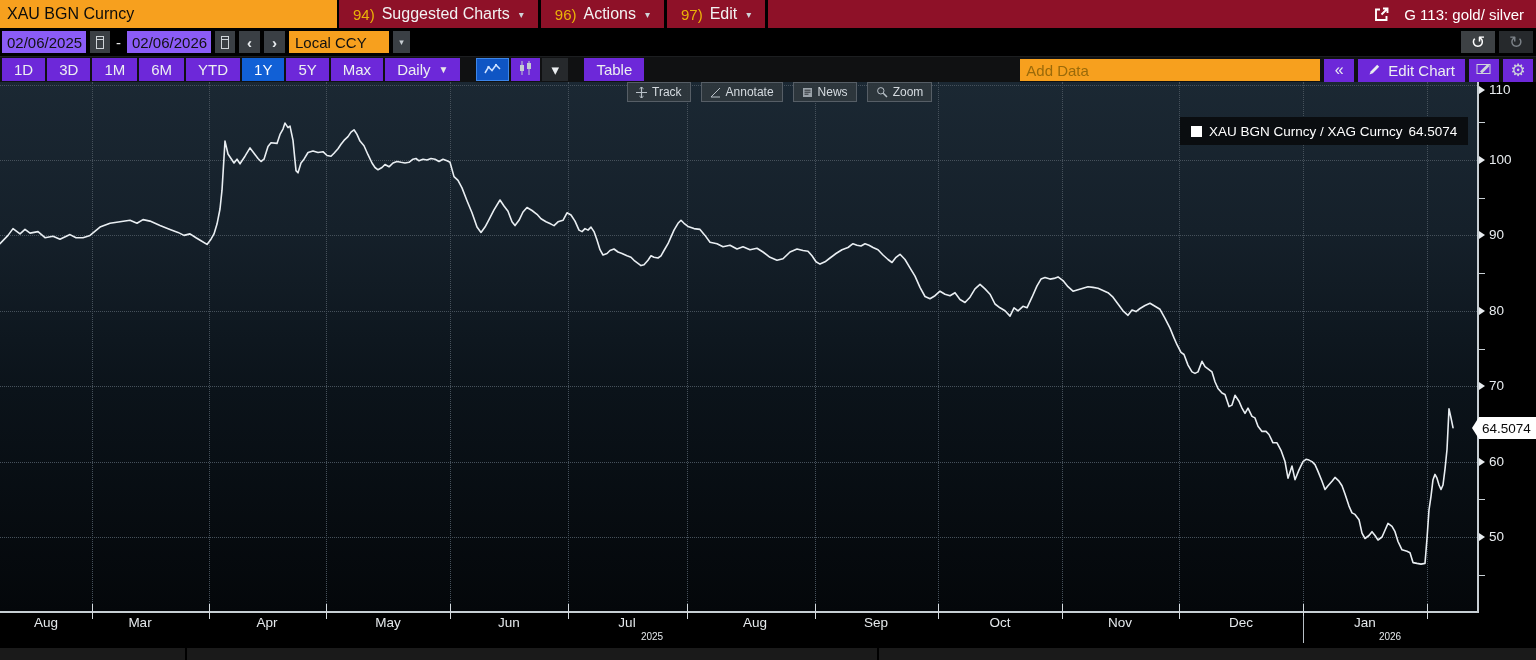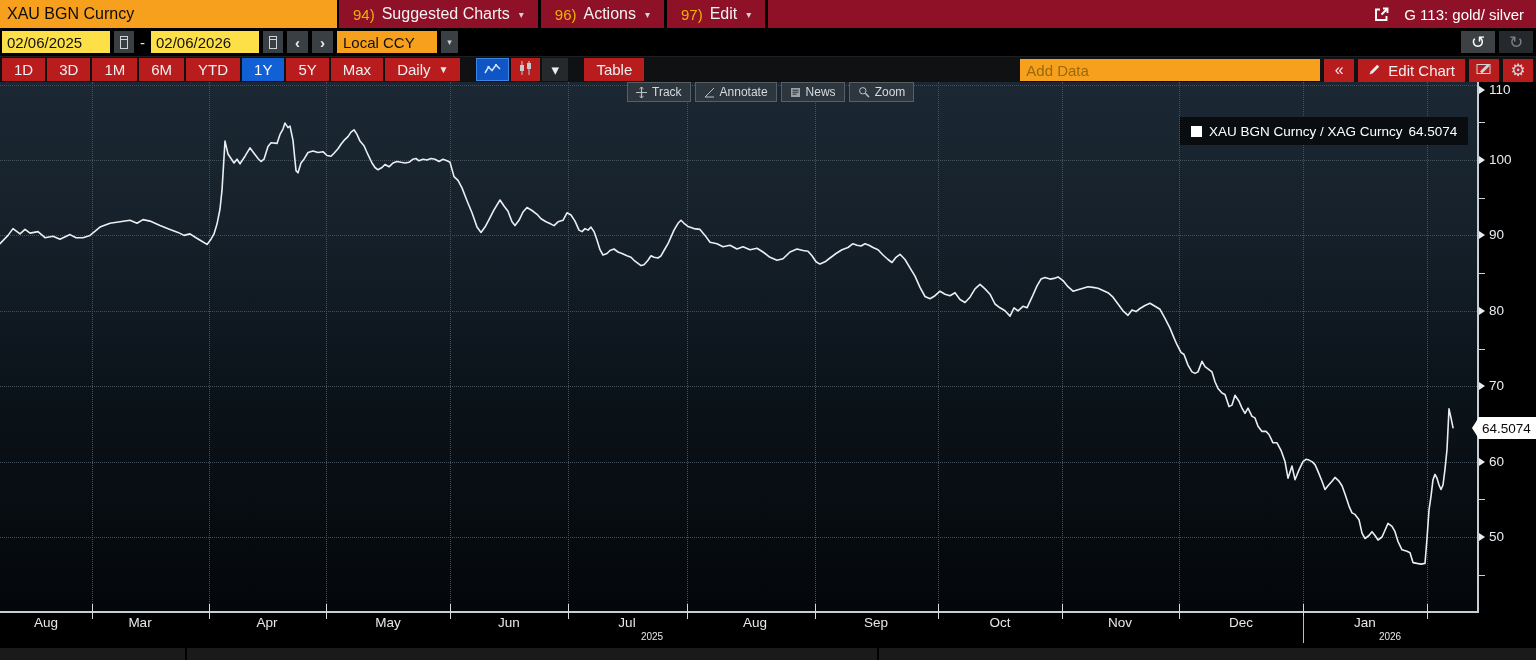--- a/index.html
+++ b/index.html
@@ -13,38 +13,38 @@
   .menu-seg{background:#8e1128;color:#f2f2f2;display:flex;align-items:center;padding:0 14px;margin-right:3px;
     font-size:16px;gap:7px;cursor:default;}
   .menu-num{color:#eab308;font-size:15px;}
   .menu-caret{color:#cfd4d9;font-size:10px;margin-left:2px;}
   .menu-fill{flex:1;background:#8e1128;display:flex;align-items:center;justify-content:flex-end;gap:14px;padding-right:12px;}
   .page-label{color:#fff;font-size:15px;}
   .export-icon{display:flex;align-items:center;}
 
   
   .row2{position:absolute;left:0;top:28px;width:1536px;height:28px;background:#000;display:flex;align-items:center;gap:4px;padding-left:2px;box-sizing:border-box;}
-  .date-input{width:108px;height:22px;background:#fde047;border:none;color:#111;font-size:15px;
+  .date-input{width:84px;height:22px;background:#8b5cf6;border:none;color:#111;font-size:15px;
     font-family:inherit;padding:0 0 0 5px;box-sizing:border-box;}
   .mini-btn{height:22px;background:#3a3f44;border:none;color:#d8dde1;display:flex;align-items:center;justify-content:center;box-sizing:border-box;}
   .cal-btn{width:20px;}
   .cal-glyph{width:11px;height:11px;border:1px solid #cfd4d8;position:relative;display:inline-block;}
   .cal-glyph:before{content:"";position:absolute;left:0;top:2px;width:100%;height:1px;background:#cfd4d8;}
   .dash{color:#e8e8e8;font-size:15px;margin:0 2px;}
   .nav-btn{width:21px;font-size:15px;font-weight:bold;color:#e8ecef;}
   .ccy-box{width:100px;height:22px;background:#f7a01e;color:#111;font-size:15px;display:flex;align-items:center;padding-left:6px;box-sizing:border-box;}
   .dd-btn{width:17px;font-size:9px;color:#c8cdd2;}
   .row2-right{position:absolute;right:3px;top:3px;display:flex;gap:4px;}
   .undo-btn,.redo-btn{width:34px;height:22px;border:none;font-size:17px;display:flex;align-items:center;justify-content:center;padding:0;}
   .undo-btn{background:#3d4144;color:#ffffff;}
   .redo-btn{background:#26292c;color:#7c8288;}
 
   
   .row3{position:absolute;left:0;top:56px;width:1536px;height:26px;background:#101112;display:flex;align-items:center;gap:2px;padding-left:2px;box-sizing:border-box;border-top:1px solid #1c1e20;}
-  .tb-btn{height:23px;background:#b91c1c;border:none;color:#eceff1;font-size:15px;font-family:inherit;
+  .tb-btn{height:23px;background:#6d28d9;border:none;color:#eceff1;font-size:15px;font-family:inherit;
     display:flex;align-items:center;justify-content:center;padding:0 12px;box-sizing:border-box;}
   .tb-btn.sel{background:#1160d6;color:#fff;}
   .period-btn{gap:8px;}
   .caret-down{font-size:10px;color:#e8e8e8;}
   .icon-btn{padding:0 7px;}
   .icon-btn.sel-line{background:#0f55c4;border:1px solid #3d86e8;}
   .gap12{width:12px;}
   .row3-right{position:absolute;right:3px;top:1px;display:flex;gap:4px;align-items:center;height:24px;}
   .add-data{width:300px;height:22px;background:#f7a01e;border:none;font-size:15px;font-family:inherit;color:#111;padding:0 6px;box-sizing:border-box;}
   .add-data::placeholder{color:#9a6a0a;opacity:1;}
@@ -53,21 +53,21 @@
   .sq-btn{width:30px;}
   .gear-glyph{font-size:17px;color:#d0d5da;line-height:1;}
 
   
   .chart-wrap{position:absolute;left:0;top:82px;width:1477px;height:530px;
     background:linear-gradient(180deg,#1b2833 0%,#15202a 28%,#0b131a 58%,#04070a 100%);}
   .hgrid{position:absolute;left:0;width:1477px;height:0;border-top:1px dotted #46515b;}
   .vgrid{position:absolute;top:0;width:0;height:530px;border-left:1px dotted #46515b;}
   .plot-svg{position:absolute;left:0;top:0;}
 
-  .chart-tools{position:absolute;left:627px;top:0px;display:flex;gap:4px;}
+  .chart-tools{position:absolute;left:627px;top:0px;display:flex;gap:10px;}
   .ctool{height:20px;background:rgba(47,55,61,.92);border:1px solid #565e66;color:#d5dbe0;font-size:12px;
     display:flex;align-items:center;gap:5px;padding:0 8px;box-sizing:border-box;}
   .ctool .ic{display:flex;align-items:center;color:#b9c1c8;font-size:11px;line-height:1;}
 
   .legend{position:absolute;left:1180px;top:35px;height:28px;background:#0a0d10;display:flex;align-items:center;
     padding:0 11px;color:#fff;font-size:13.5px;}
   .swatch{width:11px;height:11px;background:#fff;display:inline-block;margin-right:7px;}
   .legend-val{margin-left:6px;}
 
   

